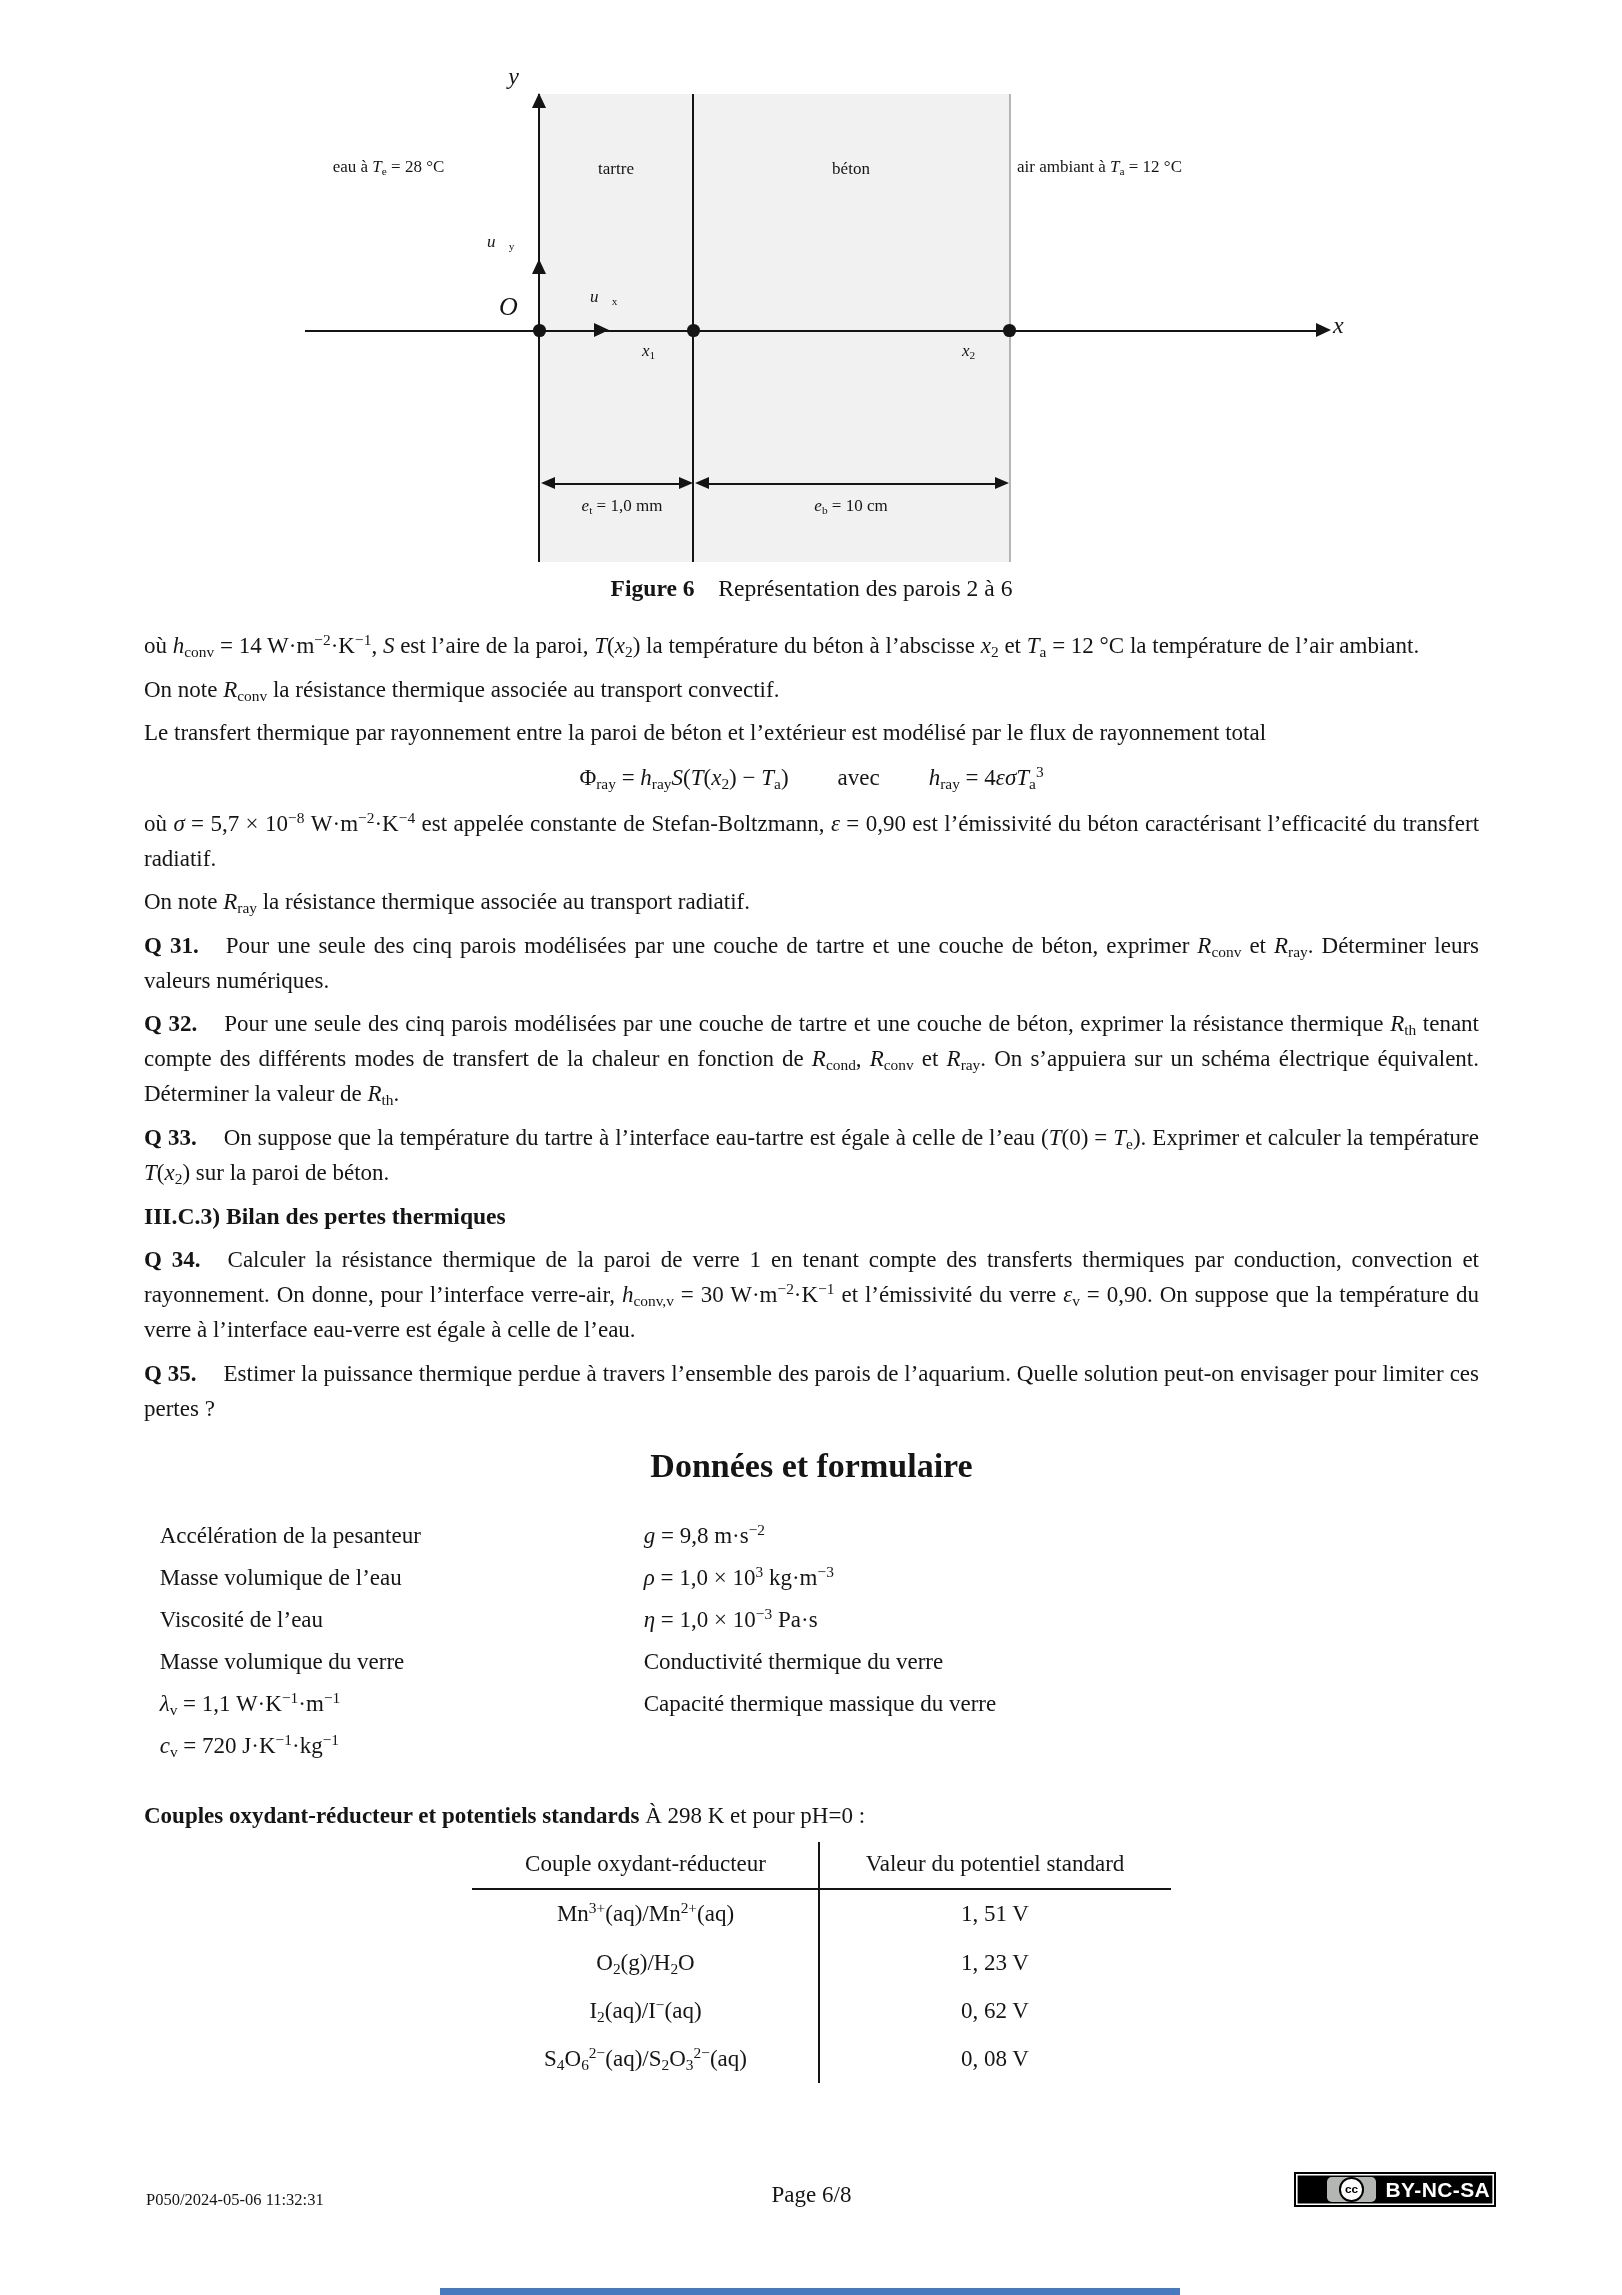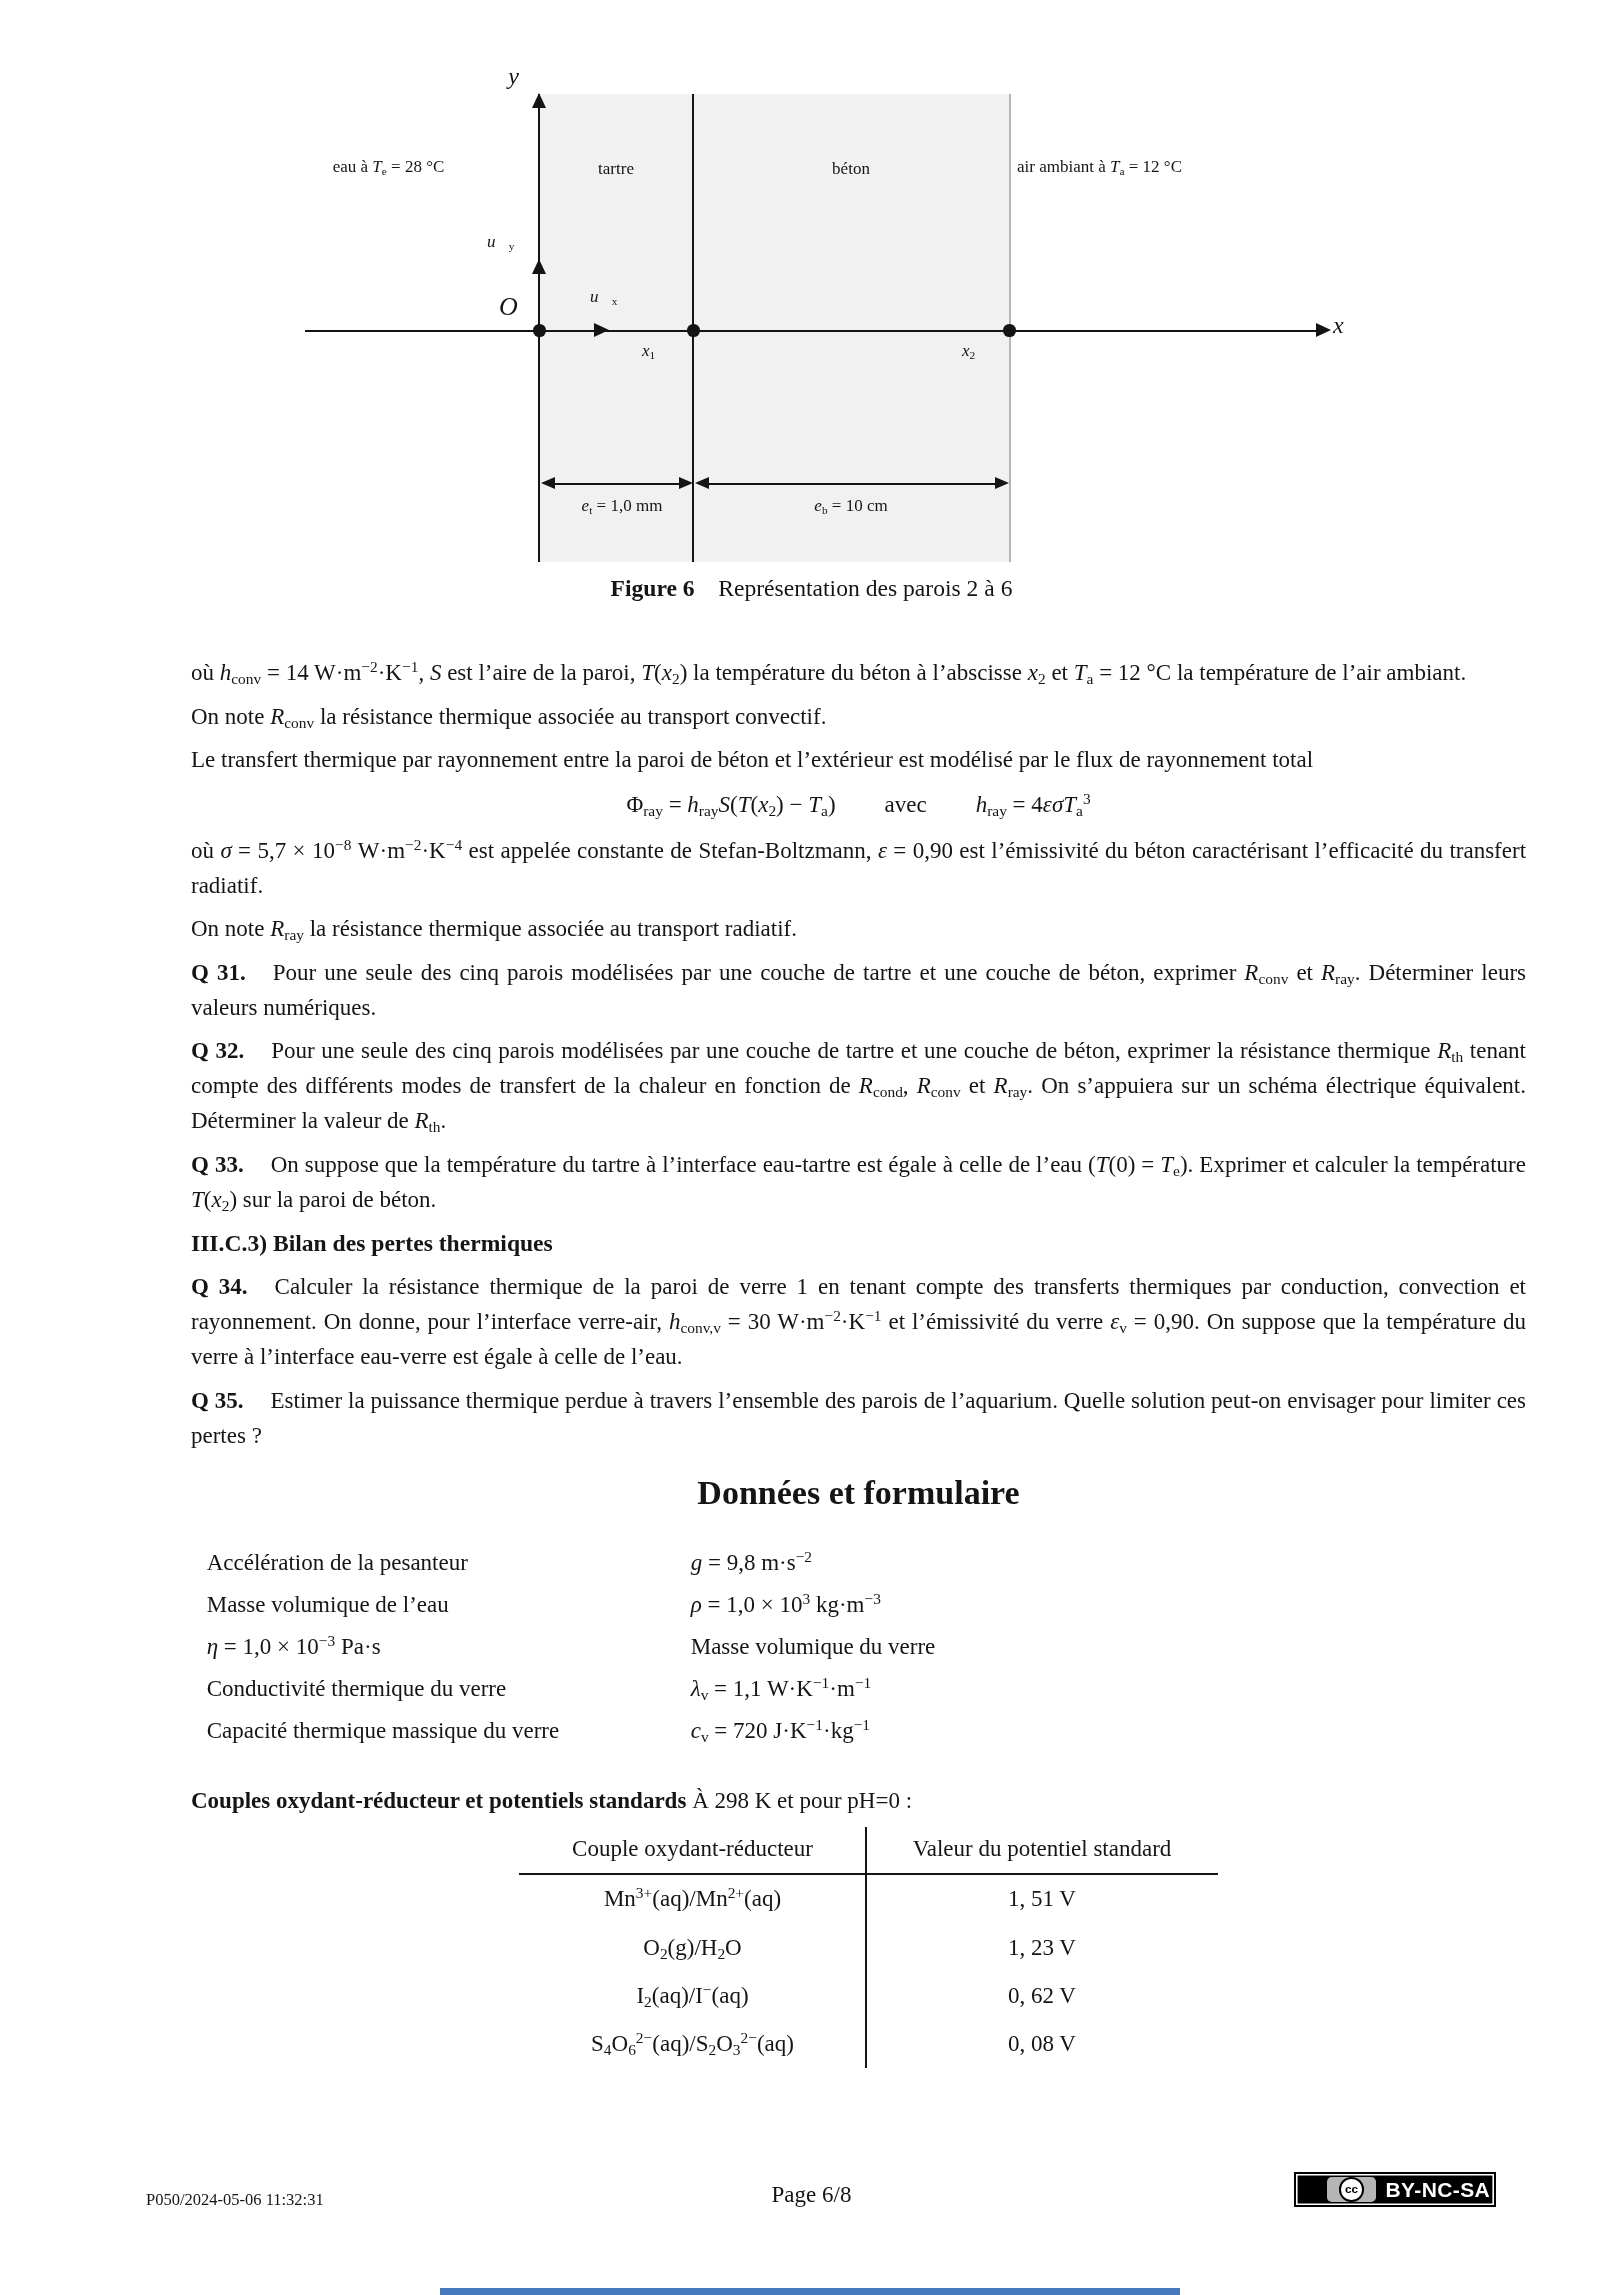--- a/index.html
+++ b/index.html
@@ -40,21 +40,21 @@
   .dim-t{left:547px;width:138px;}
   .dim-b{left:701px;width:298px;}
   .dtri-l{border-top:6.3px solid transparent;border-bottom:6.3px solid transparent;border-right:14px solid #141414;top:477px;}
   .dtri-r{border-top:6.3px solid transparent;border-bottom:6.3px solid transparent;border-left:14px solid #141414;top:477px;}
   .dh-t1{left:541px;} .dh-t2{left:679px;} .dh-b1{left:695px;} .dh-b2{left:995px;}
   .f-et{left:539px;top:496px;width:166px;text-align:center;}
   .f-eb{left:693px;top:496px;width:316px;text-align:center;}
   .caption{position:absolute;left:0;top:575px;width:1623px;text-align:center;font-size:23.6px;}
   .caption b{margin-right:23.6px;}
   
-  .content{position:absolute;left:144px;top:655px;width:1335px;font-size:23px;line-height:35px;text-align:justify;margin-left:47px;}
+  .content{position:absolute;left:144px;top:628px;width:1335px;font-size:23px;line-height:35px;text-align:justify;}
   .content p{margin:0 0 8.6px 0;}
   sub{font-size:67%;vertical-align:-0.28em;line-height:0;}
   sup{font-size:67%;vertical-align:0.5em;line-height:0;}
   .qnum{font-weight:bold;margin-right:27px;}
   .equation{text-align:center;margin:9.4px 0 11px 0;font-size:23px;}
   .eq-mid{margin:0 49px;}
   .subhead{font-size:23.6px;font-weight:bold;margin:3.1px 0 8.6px 0;text-align:left;}
   .title{font-size:34px;font-weight:bold;text-align:center;margin:20.4px 0 33px 0;line-height:39px;}
   .datagrid{display:grid;grid-template-columns:484px auto;row-gap:7px;margin:0 0 35px 15.7px;}
   .dvalue{white-space:nowrap;}
@@ -147,20 +147,21 @@
     <p class="q"><b class="qnum">Q 34.</b><span>Calculer la résistance thermique de la paroi de verre 1 en tenant compte des transferts thermiques par conduction, convection et rayonnement. On donne, pour l’interface verre-air, <i>h</i><sub>conv,v</sub> = 30 W·m<sup>−2</sup>·K<sup>−1</sup> et l’émissivité du verre <i>ε</i><sub>v</sub> = 0,90. On suppose que la température du verre à l’interface eau-verre est égale à celle de l’eau.</span></p>
     <p class="q"><b class="qnum">Q 35.</b><span>Estimer la puissance thermique perdue à travers l’ensemble des parois de l’aquarium. Quelle solution peut-on envisager pour limiter ces pertes ?</span></p>
 
     <div class="title">Données et formulaire</div>
 
     <div class="datagrid">
       <div class="dlabel">Accélération de la pesanteur</div>
       <div class="dvalue"><i>g</i> = 9,8 m·s<sup>−2</sup></div>
       <div class="dlabel">Masse volumique de l’eau</div>
       <div class="dvalue"><i>ρ</i> = 1,0 × 10<sup>3</sup> kg·m<sup>−3</sup></div>
+      <div class="dlabel">Viscosité de l’eau</div>
       <div class="dvalue"><i>η</i> = 1,0 × 10<sup>−3</sup> Pa·s</div>
       <div class="dlabel">Masse volumique du verre</div>
       <div class="dlabel">Conductivité thermique du verre</div>
       <div class="dvalue"><i>λ</i><sub>v</sub> = 1,1 W·K<sup>−1</sup>·m<sup>−1</sup></div>
       <div class="dlabel">Capacité thermique massique du verre</div>
       <div class="dvalue"><i>c</i><sub>v</sub> = 720 J·K<sup>−1</sup>·kg<sup>−1</sup></div>
     </div>
 
     <p class="couples"><b>Couples oxydant-réducteur et potentiels standards</b> <span>À 298 K et pour pH=0 :</span></p>
 

